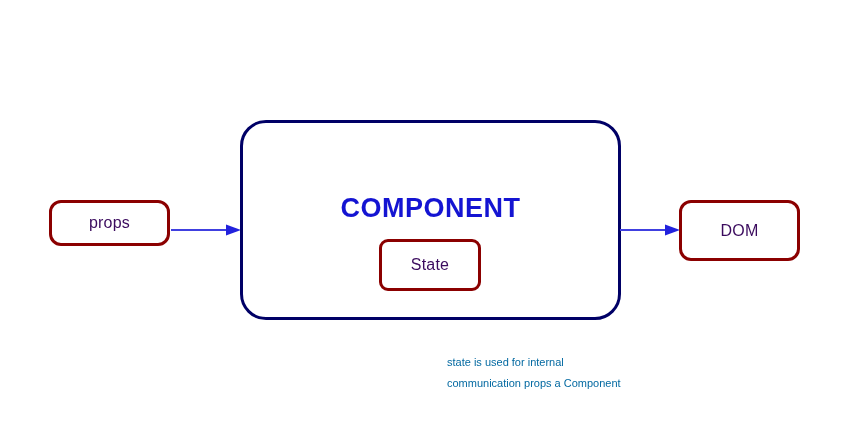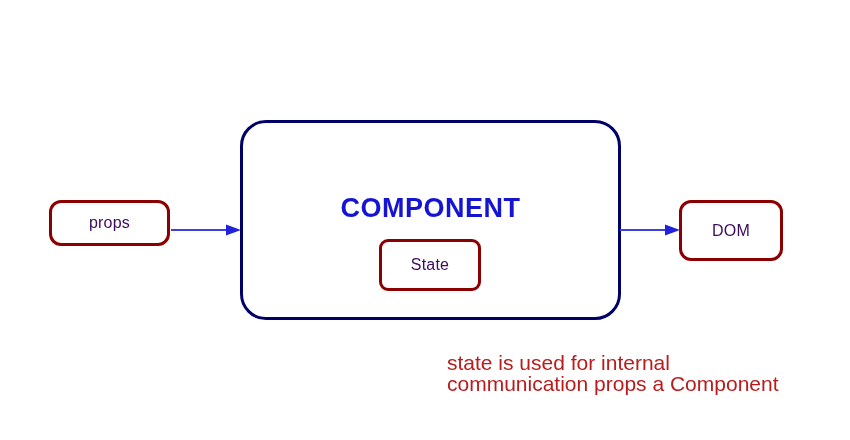--- a/index.html
+++ b/index.html
@@ -34,21 +34,21 @@
     top: 200px;
     width: 121px;
     height: 46px;
     border: 3px solid #8B0000;
     border-radius: 12px;
   }
 
   .node-dom {
     left: 679px;
     top: 200px;
-    width: 104px;
+    width: 121px;
     height: 61px;
     border: 3px solid #8B0000;
     border-radius: 12px;
   }
 
   .node-component {
     left: 240px;
     top: 120px;
     width: 381px;
     height: 200px;
@@ -101,23 +101,23 @@
     top: 223px;
     width: 60px;
   }
 
   
   .caption {
     position: absolute;
     left: 447px;
     top: 352px;
     width: 360px;
-    font-size: 21px;
+    font-size: 11px;
     line-height: 21px;
-    color: #b91c1c;
+    color: #0369a1;
   }
   .caption-line { display: block; white-space: pre; }
 </style>
 </head>
 <body>
 
 <div id="canvas">
 
   <div class="node node-props">
     <span class="node-label-dark">props</span>

